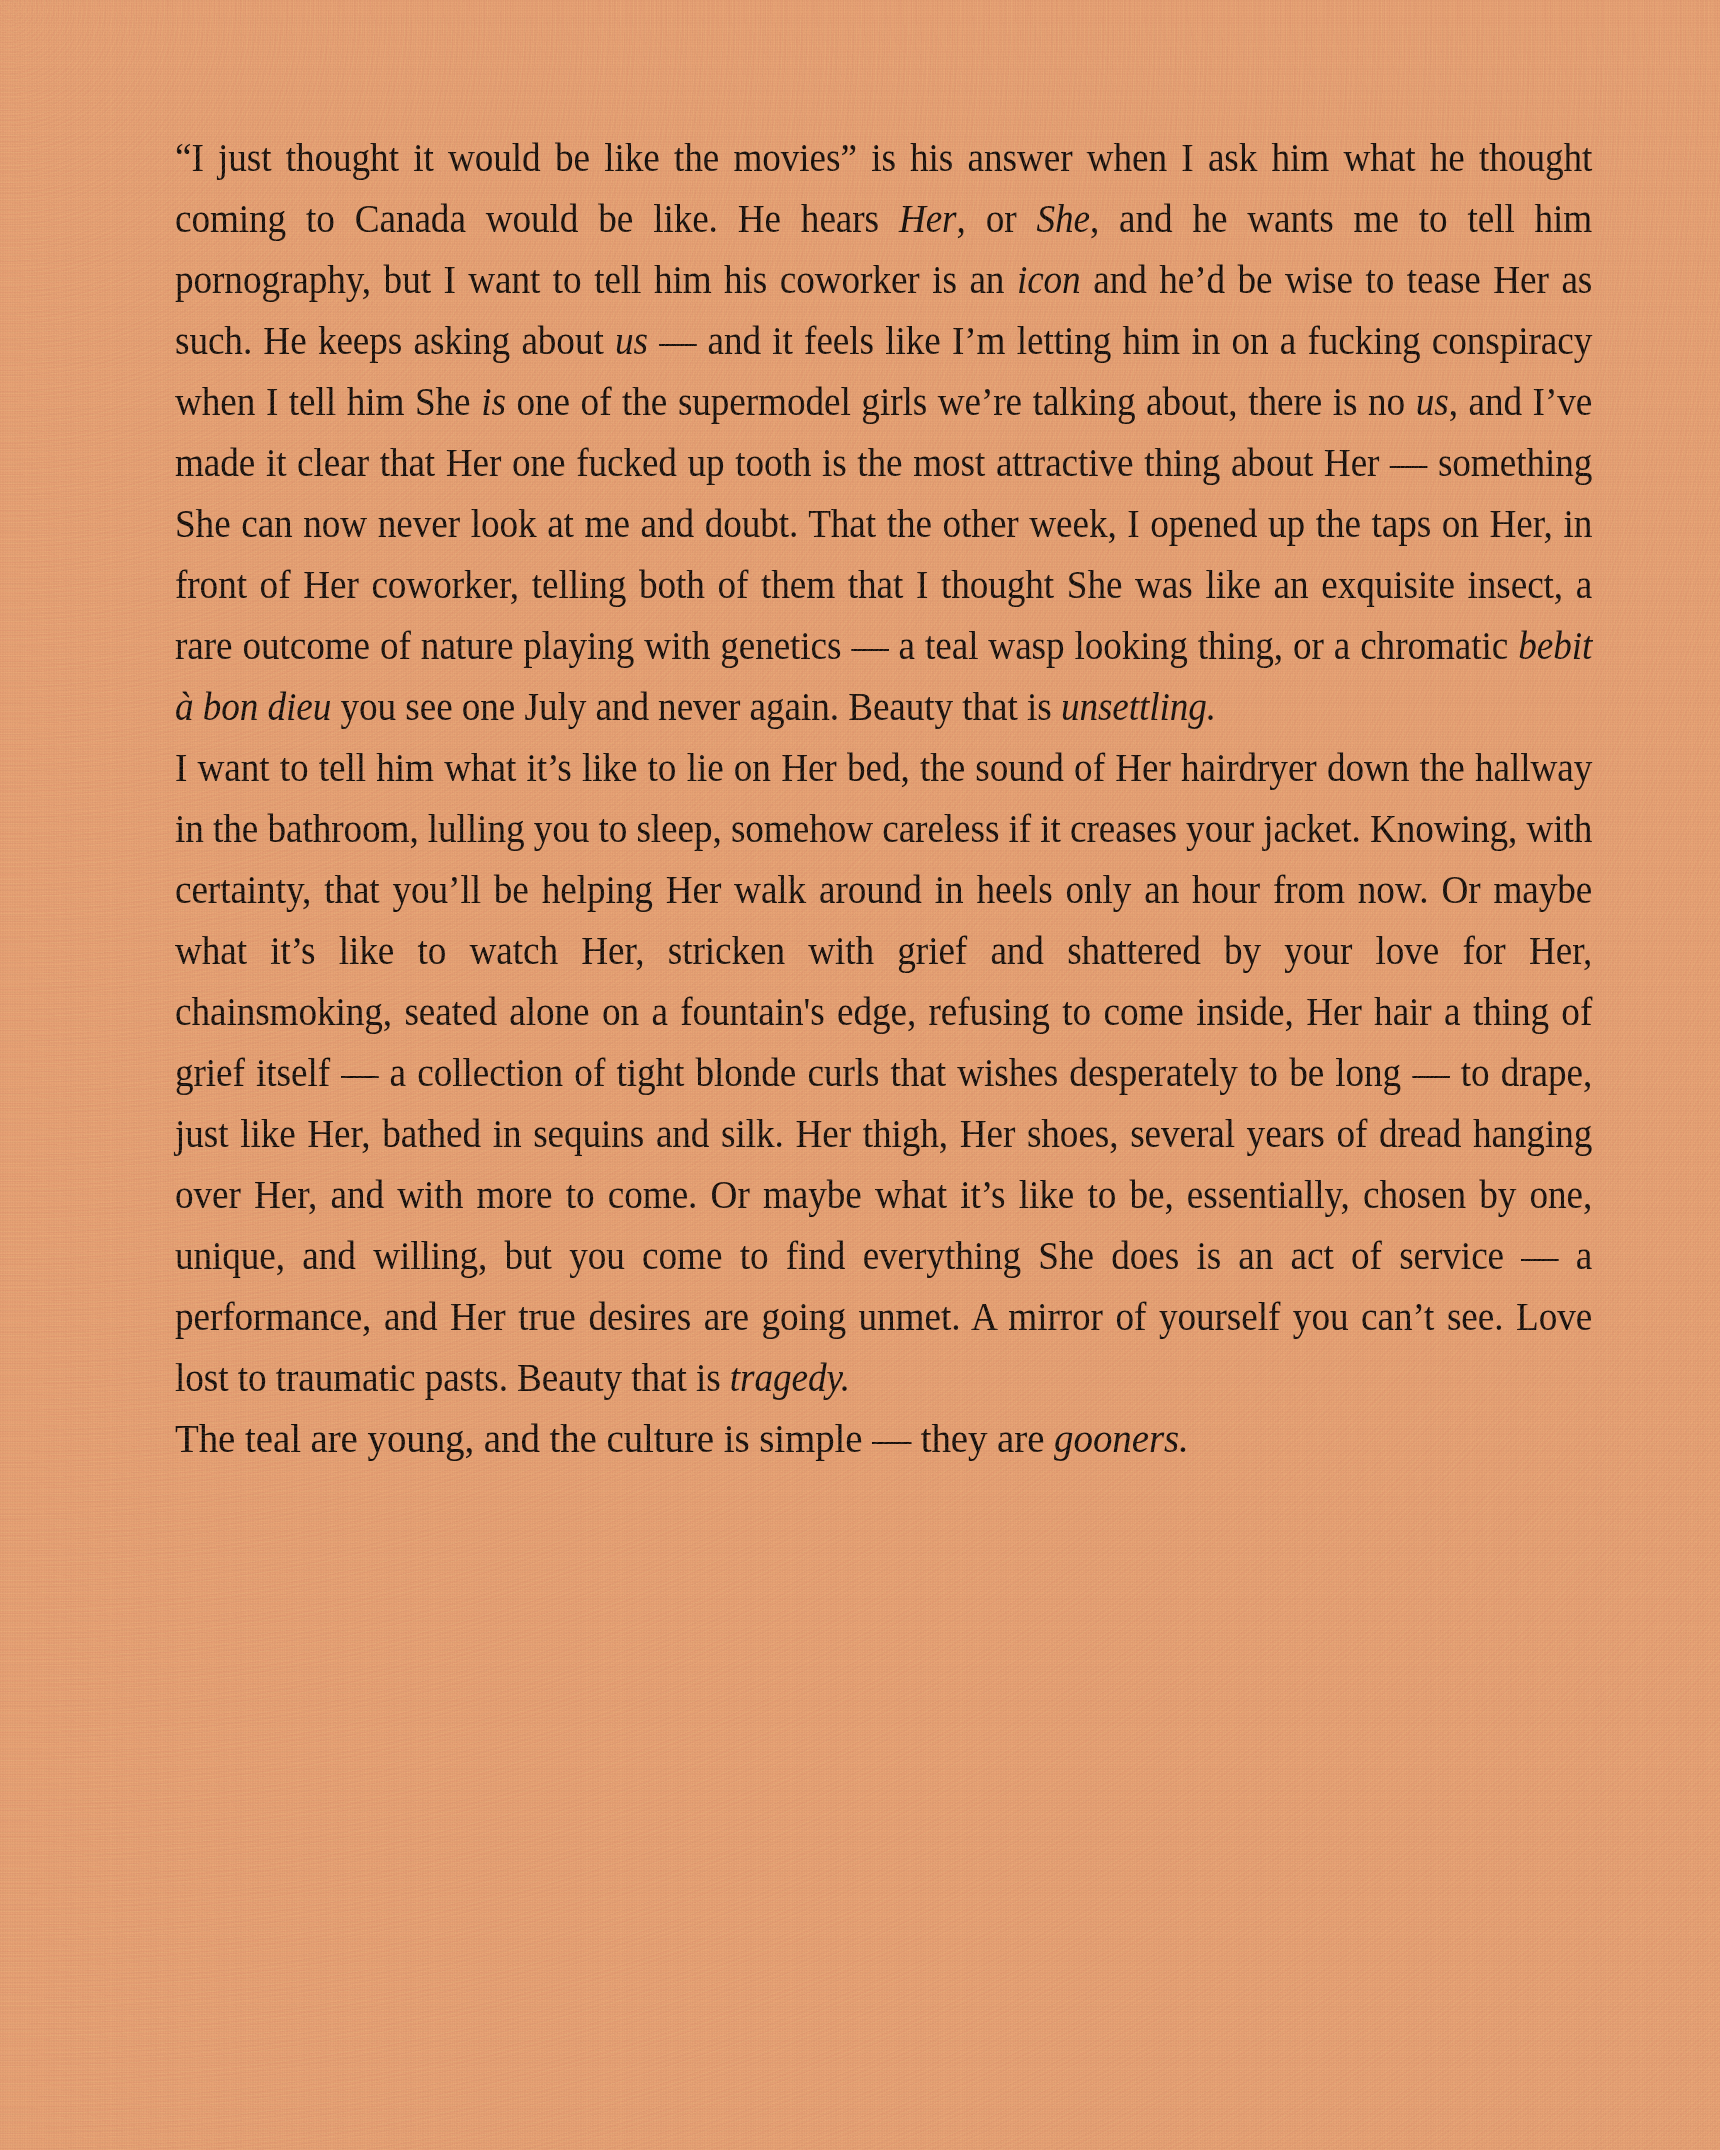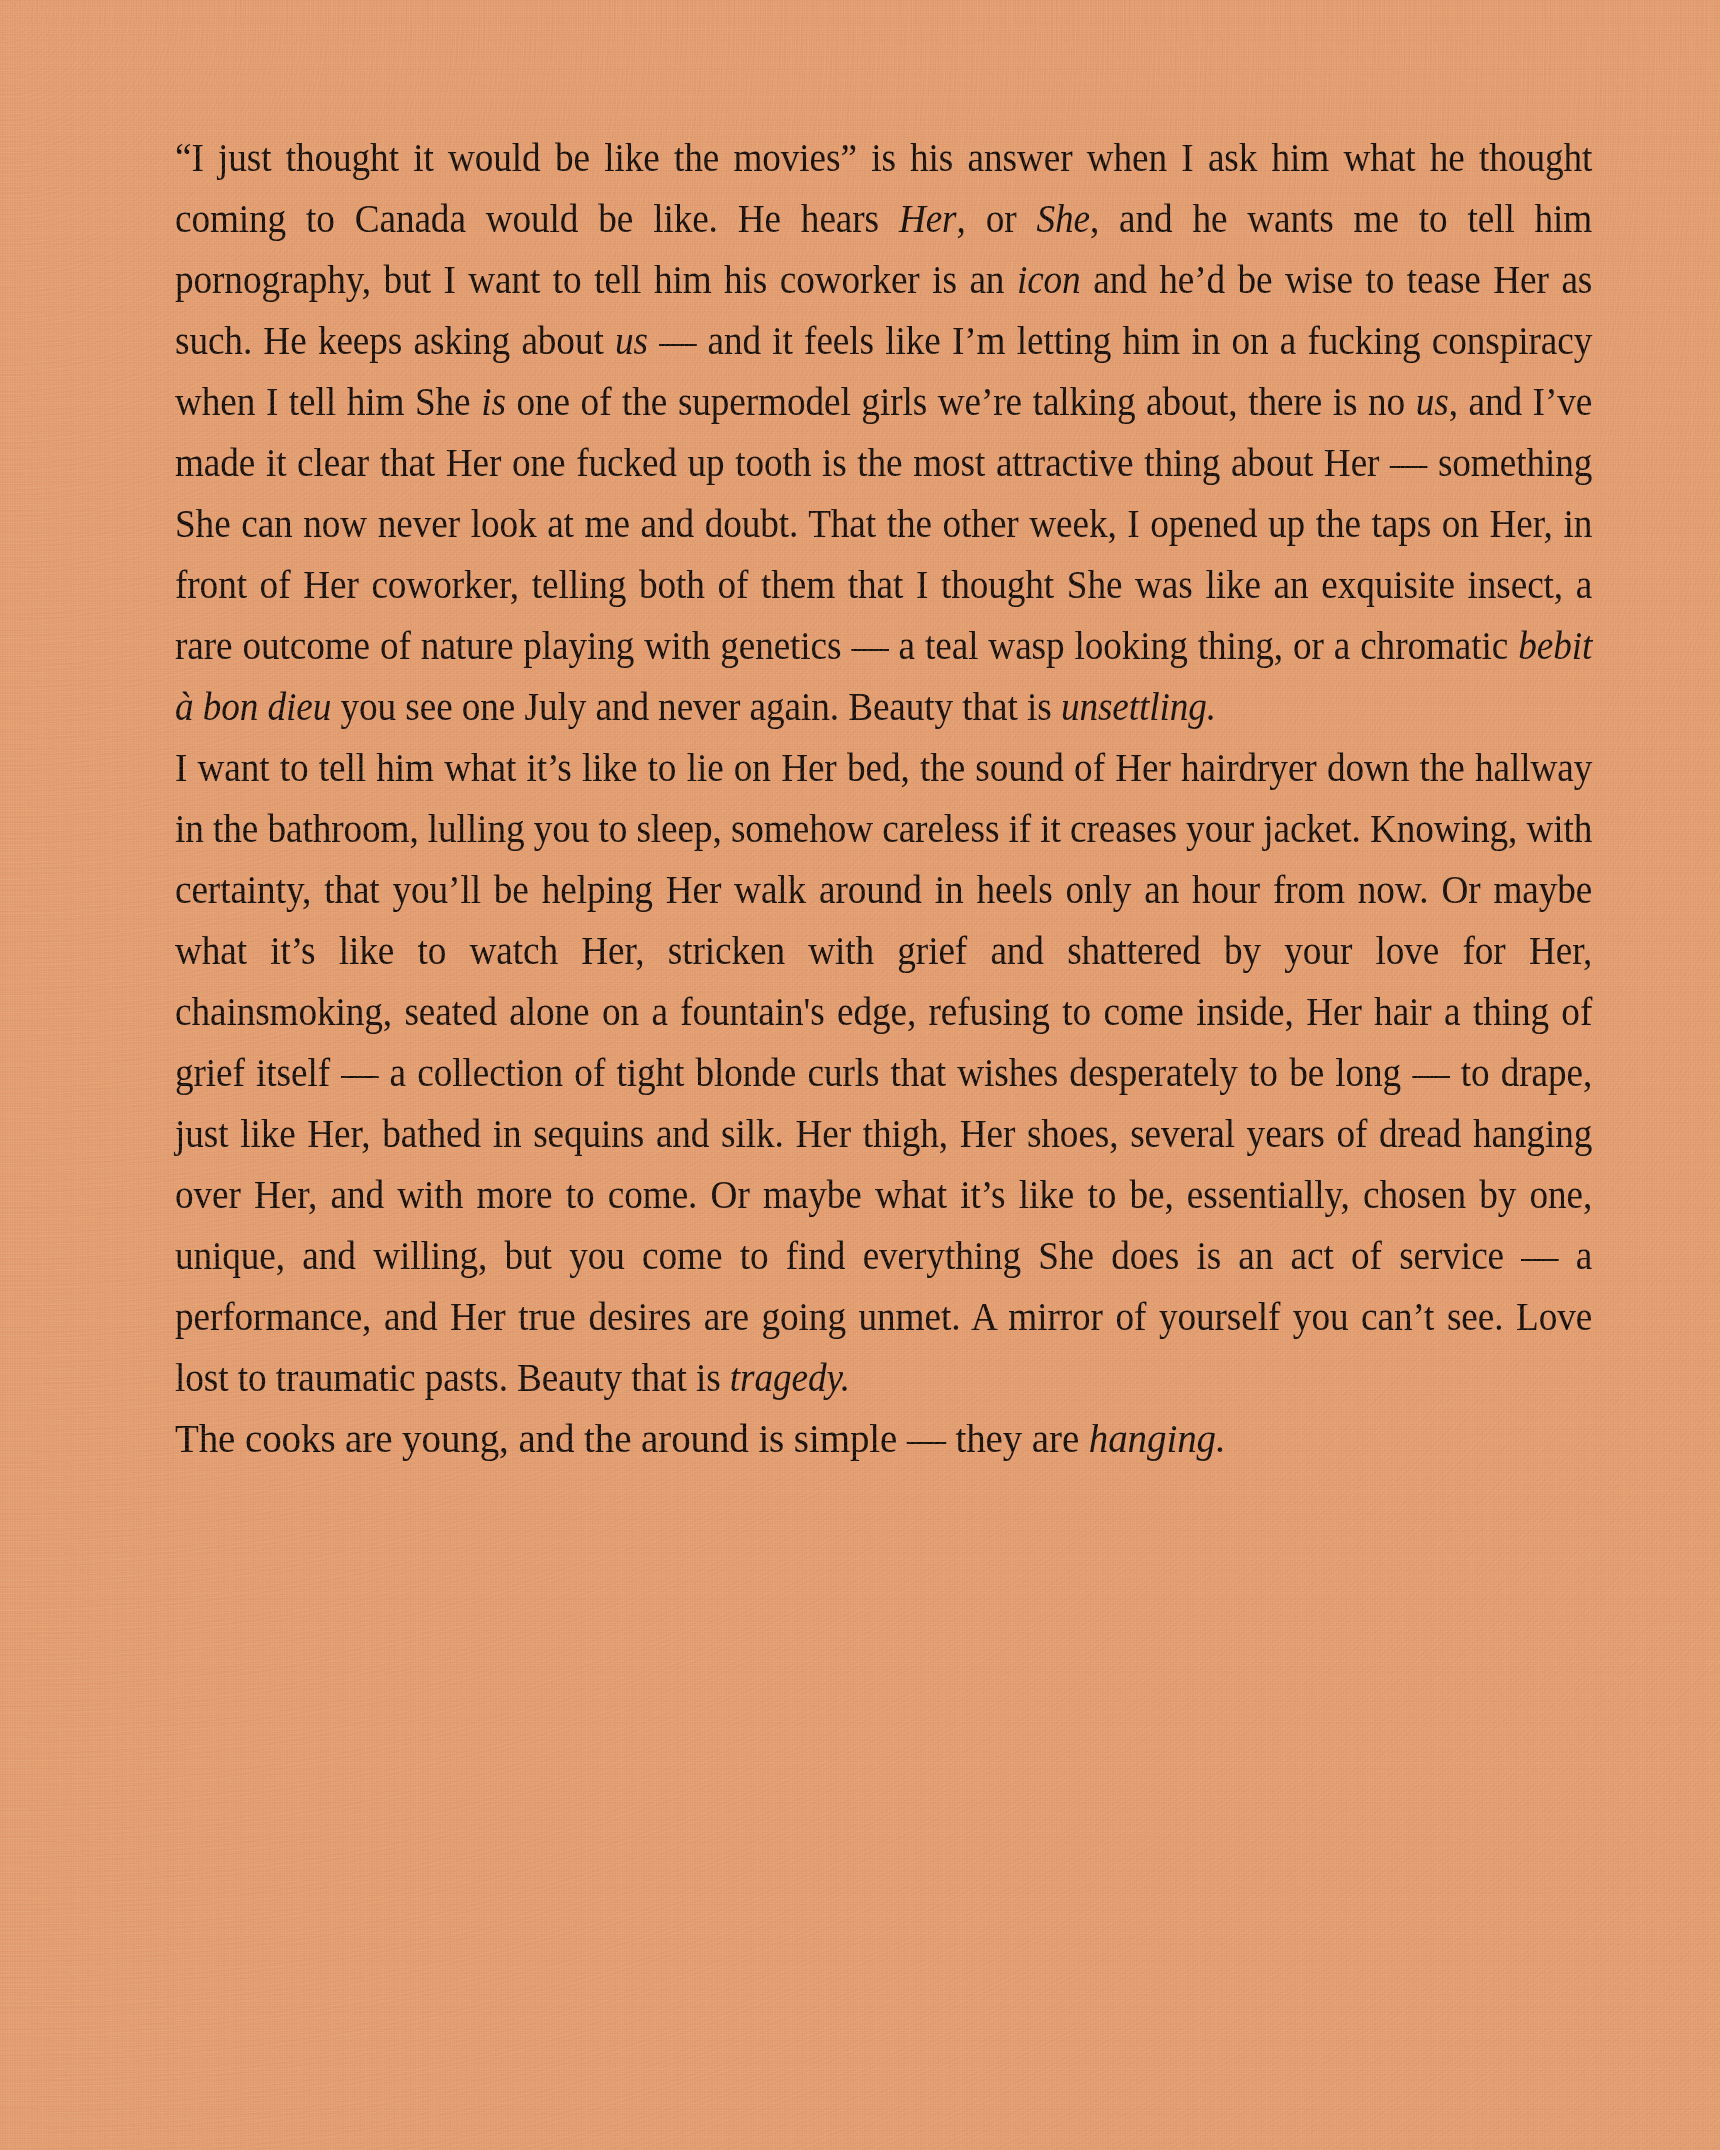--- a/index.html
+++ b/index.html
@@ -91,21 +91,21 @@
 </head>
 <body>
 
 <div id="page">
   <div class="text-column">
 
     <p class="para justified gap-after"><span>“I just thought it would be like the movies” is his answer when I ask him what he thought coming to Canada would be like. He hears </span><em>Her</em><span>, or </span><em>She</em><span>, and he wants me to tell him pornography, but I want to tell him his coworker is an </span><em>icon</em><span> and he’d be wise to tease Her as such. He keeps asking about </span><em>us</em><span> — and it feels like I’m letting him in on a fucking conspiracy when I tell him She </span><em>is</em><span> one of the supermodel girls we’re talking about, there is no </span><em>us</em><span>, and I’ve made it clear that Her one fucked up tooth is the most attractive thing about Her — something She can now never look at me and doubt. That the other week, I opened up the taps on Her, in front of Her coworker, telling both of them that I thought She was like an exquisite insect, a rare outcome of nature playing with genetics — a teal wasp looking thing, or a chromatic </span><em>bebit à bon dieu</em><span> you see one July and never again. Beauty that is </span><em>unsettling.</em></p>
 
     <p class="para justified gap-after"><span>I want to tell him what it’s like to lie on Her bed, the sound of Her hairdryer down the hallway in the bathroom, lulling you to sleep, somehow careless if it creases your jacket. Knowing, with certainty, that you’ll be helping Her walk around in heels only an hour from now. Or maybe what it’s like to watch Her, stricken with grief and shattered by your love for Her, chainsmoking, seated alone on a fountain's edge, refusing to come inside, Her hair a thing of grief itself — a collection of tight blonde curls that wishes desperately to be long — to drape, just like Her, bathed in sequins and silk. Her thigh, Her shoes, several years of dread hanging over Her, and with more to come. Or maybe what it’s like to be, essentially, chosen by one, unique, and willing, but you come to find everything She does is an act of service — a performance, and Her true desires are going unmet. A mirror of yourself you can’t see. Love lost to traumatic pasts. Beauty that is </span><em>tragedy.</em></p>
 
-    <p class="para plain gap-after-lg"><span>The cooks are young, and the around is simple — they are </span><em>hanging.</em></p>
+    <p class="para plain gap-after-lg"><span>The teal are young, and the culture is simple — they are </span><em>gooners.</em></p>
 
 
   </div>
 </div>
 
 <div id="grain-layer"></div>
 <div id="grain-layer-2"></div>
 
 
 </body></html>

